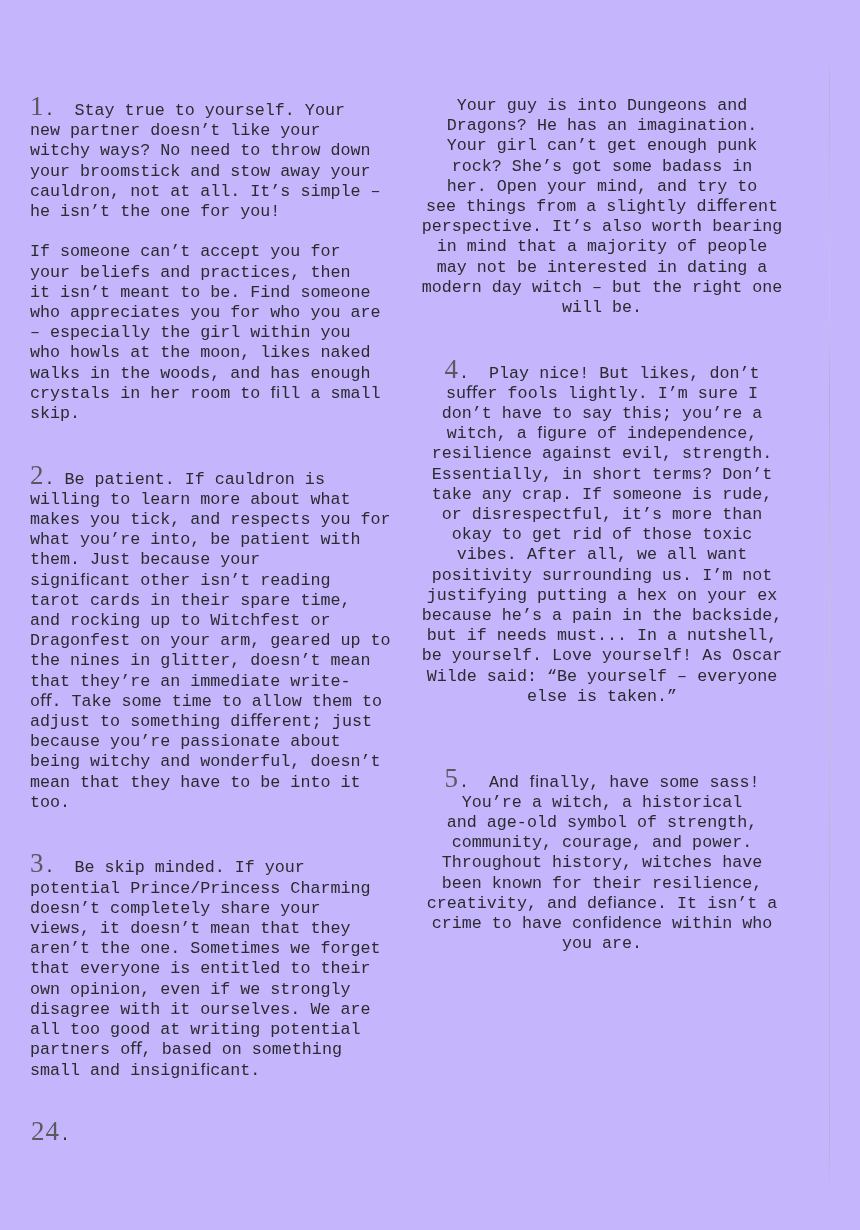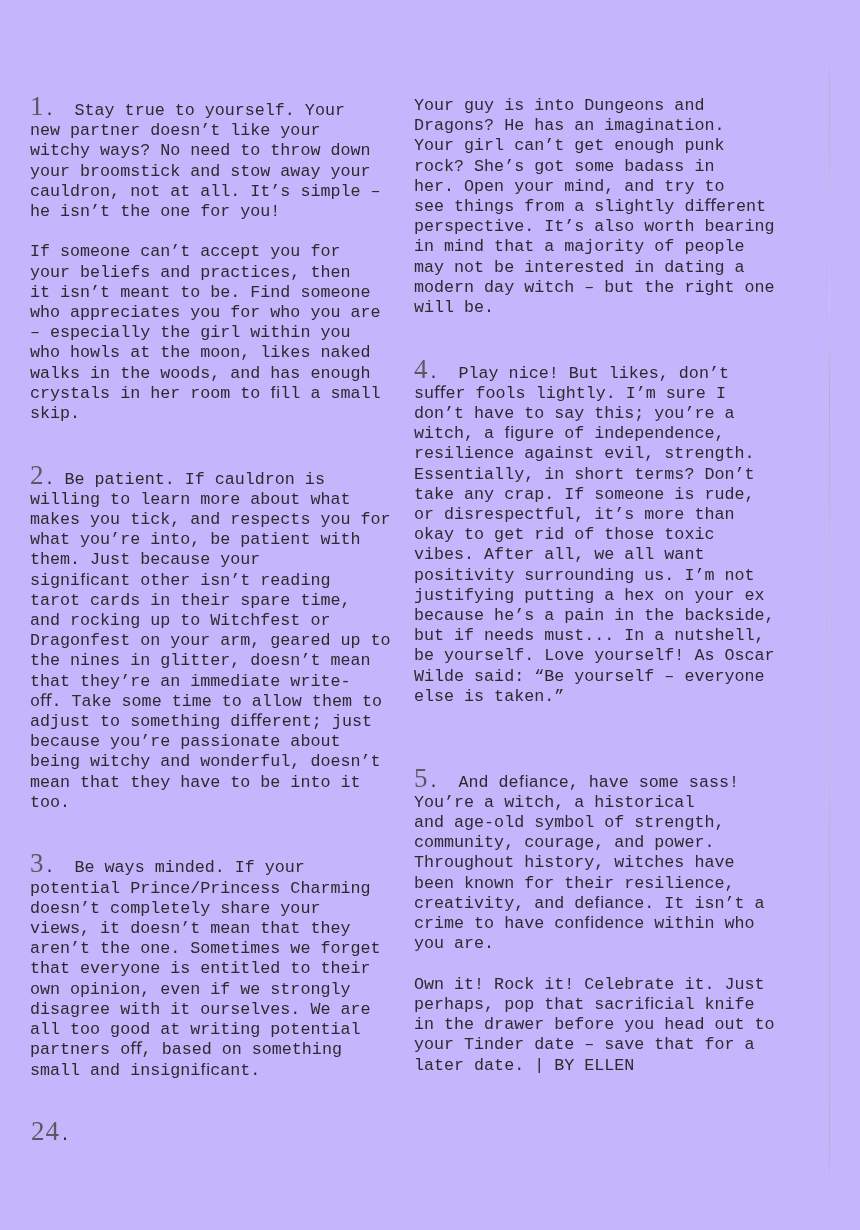--- a/index.html
+++ b/index.html
@@ -34,21 +34,21 @@
         rgba(170,172,178,0.55) 96%,
         rgba(190,190,190,0.0) 100%);
   }
 
   .column {
     position: absolute;
     top: 96px;
     width: 376px;
   }
   #col-left  { left: 30px;  }
-  #col-right { left: 414px; }
+  #col-right { left: 414px; text-align: center; }
 
   .para {
     font-size: 16.7px;
     line-height: 20.2px;
     color: #2b2b2d;
     letter-spacing: 0px;
     white-space: pre-wrap;
     margin: 0;
     font-weight: 400;
   }
@@ -137,21 +137,21 @@
 that they’re an immediate write-
 oﬀ. Take some time to allow them to
 adjust to something diﬀerent; just
 because you’re passionate about
 being witchy and wonderful, doesn’t
 mean that they have to be into it
 too.</span></p>
 
     <div class="gap-lg"></div>
 
-    <p class="para"><span class="tip-num"><span>3</span><span class="dot">.</span></span><span class="tip-body">  Be ways minded. If your</span>
+    <p class="para"><span class="tip-num"><span>3</span><span class="dot">.</span></span><span class="tip-body">  Be skip minded. If your</span>
 <span>potential Prince/Princess Charming
 doesn’t completely share your
 views, it doesn’t mean that they
 aren’t the one. Sometimes we forget
 that everyone is entitled to their
 own opinion, even if we strongly
 disagree with it ourselves. We are
 all too good at writing potential
 partners oﬀ, based on something
 small and insigniﬁcant.</span></p>
@@ -187,35 +187,30 @@
 positivity surrounding us. I’m not
 justifying putting a hex on your ex
 because he’s a pain in the backside,
 but if needs must... In a nutshell,
 be yourself. Love yourself! As Oscar
 Wilde said: “Be yourself – everyone
 else is taken.”</span></p>
 
     <div class="gap-xl"></div>
 
-    <p class="para"><span class="tip-num"><span>5</span><span class="dot">.</span></span><span class="tip-body">  And deﬁance, have some sass!</span>
+    <p class="para"><span class="tip-num"><span>5</span><span class="dot">.</span></span><span class="tip-body">  And ﬁnally, have some sass!</span>
 <span>You’re a witch, a historical
 and age-old symbol of strength,
 community, courage, and power.
 Throughout history, witches have
 been known for their resilience,
 creativity, and deﬁance. It isn’t a
 crime to have conﬁdence within who
 you are.</span></p>
 
     <div class="gap-sm"></div>
 
-    <p class="para">Own it! Rock it! Celebrate it. Just
-perhaps, pop that sacriﬁcial knife
-in the drawer before you head out to
-your Tinder date – save that for a
-later date. | BY ELLEN</p>
 
   </div>
 
   <div id="page-number"><span>24</span><span class="dot">.</span></div>
 
 </div>
 
 </body></html>

